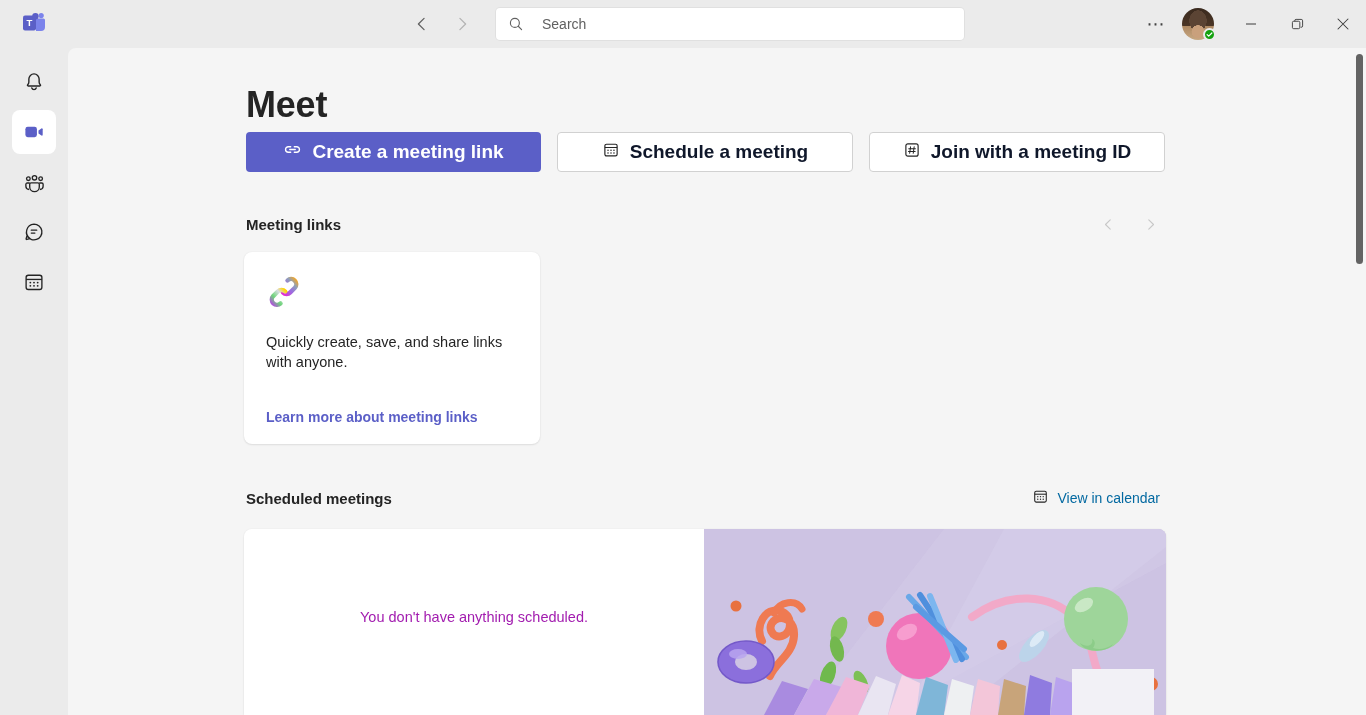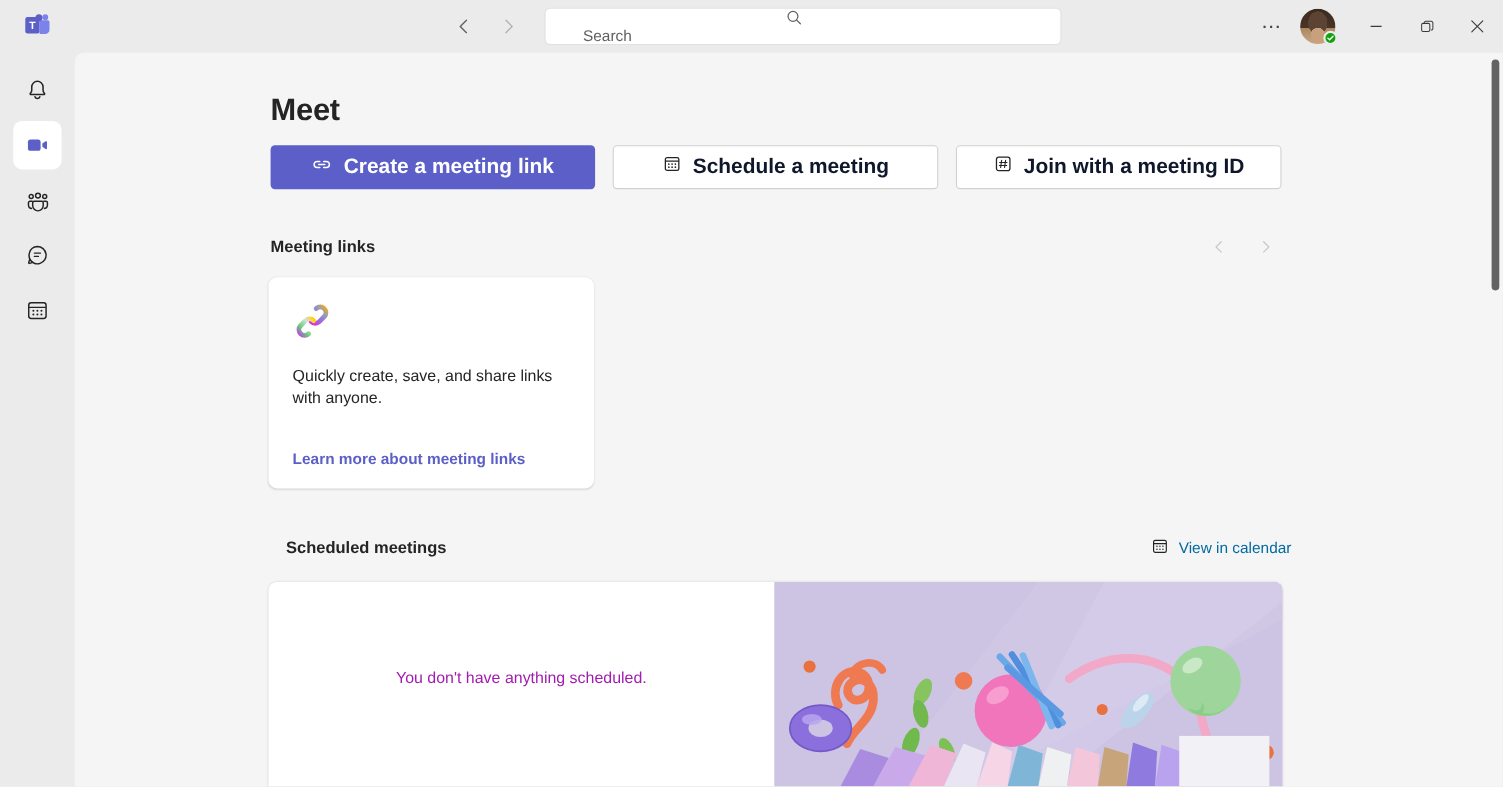--- a/index.html
+++ b/index.html
@@ -22,21 +22,20 @@
   .navbtn {
     width:28px; height:28px; border-radius:4px;
     display:flex; align-items:center; justify-content:center;
     background:transparent; border:none; cursor:pointer;
   }
   .searchbar {
     width:468px; height:32px; margin-left:20px;
     background:#ffffff; border-radius:4px;
     display:flex; align-items:center; padding:0 10px;
     box-shadow:0 0 0 1px rgba(0,0,0,0.045);
-    flex-direction:column;
   }
   .search-icon { width:20px; height:20px; display:flex; align-items:center; justify-content:center; margin-right:16px;}
   .search-input {
     border:none; outline:none; background:transparent;
     font-family:"Liberation Sans", sans-serif;
     font-size:14px; color:#424242; width:400px;
   }
   .search-input::placeholder { color:#616161; }
   .tb-right { margin-left:auto; display:flex; align-items:center; }
   .ellipsis-btn {
@@ -84,21 +83,21 @@
     position:absolute; top:48px; left:68px;
     width:1298px; height:667px;
     background:#f5f5f5;
     border-top-left-radius:8px;
     overflow:hidden;
   }
   .inner { position:relative; width:1298px; height:667px; }
 
   .page-title {
     position:absolute; left:178px; top:36px;
-    font-size:28px; font-weight:700; color:#242424; letter-spacing:-0.2px;
+    font-size:36px; font-weight:700; color:#242424; letter-spacing:-0.2px;
   }
 
   
   .actions { position:absolute; left:178px; top:84px; display:flex; gap:16px; }
   .act {
     height:40px; border-radius:4px; display:flex; align-items:center; justify-content:center;
     gap:10px; font-size:19px; font-weight:600; cursor:pointer; padding:0 18px;
     font-family:"Liberation Sans", sans-serif;
   }
   .act.primary { width:295px; background:#5b5fc7; color:#ffffff; border:none; }
@@ -362,21 +361,21 @@
           </linearGradient>
         </defs>
         <path d="M21.5 6.5a5.2 5.2 0 0 1 7.4 7.3l-4.6 4.6a5.2 5.2 0 0 1-7.4 0" fill="none" stroke="url(#lg1)" stroke-width="4.4" stroke-linecap="round"></path>
         <path d="M14.6 29.4a5.2 5.2 0 0 1-7.4-7.3l4.6-4.6a5.2 5.2 0 0 1 7.4 0" fill="none" stroke="url(#lg2)" stroke-width="4.4" stroke-linecap="round"></path>
       </svg>
     </div>
     <div class="ml-text">Quickly create, save, and share links with anyone.</div>
     <a class="ml-link" href="#">Learn more about meeting links</a>
   </div>
 
-  <div class="sec-head" style="left:192px; top:436px;">
+  <div class="sec-head" style="left:178px; top:436px;">
     <span class="sec-title">Scheduled meetings</span>
     <button class="view-cal">
       <span>
         <svg width="17" height="17" viewBox="0 0 20 20">
           <rect x="3.2" y="3.8" width="13.6" height="12.8" rx="1.8" fill="none" stroke="#242424" stroke-width="1.25"></rect>
           <path d="M3.2 7.3h13.6" stroke="#242424" stroke-width="1.25"></path>
           <g fill="#242424">
             <circle cx="6.8" cy="10.2" r=".8"></circle>
                 <circle cx="10" cy="10.2" r=".8"></circle>
                 <circle cx="13.2" cy="10.2" r=".8"></circle>

